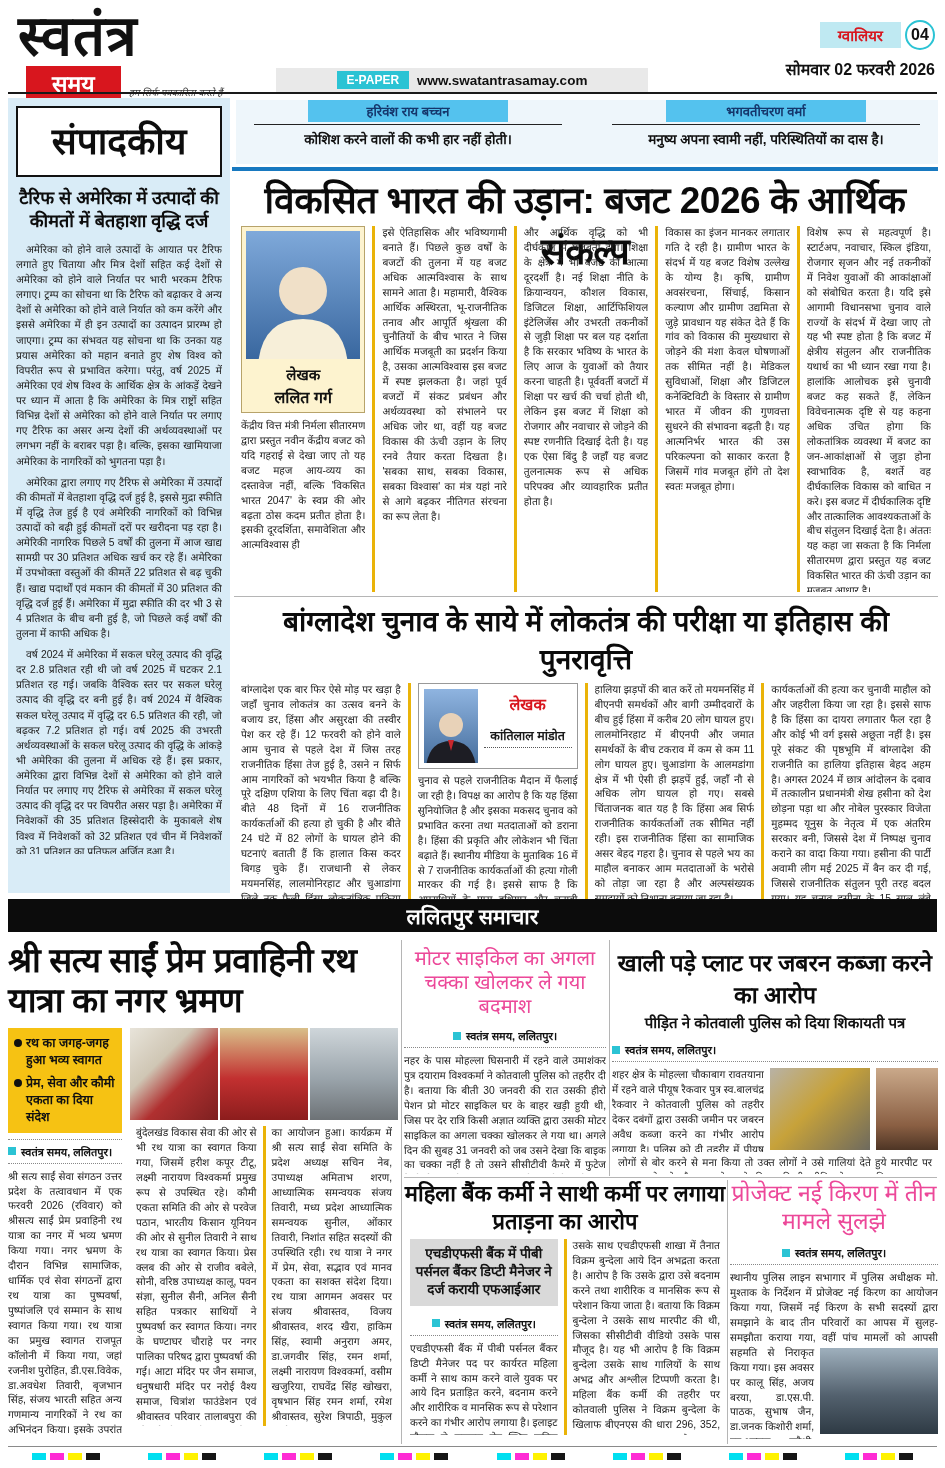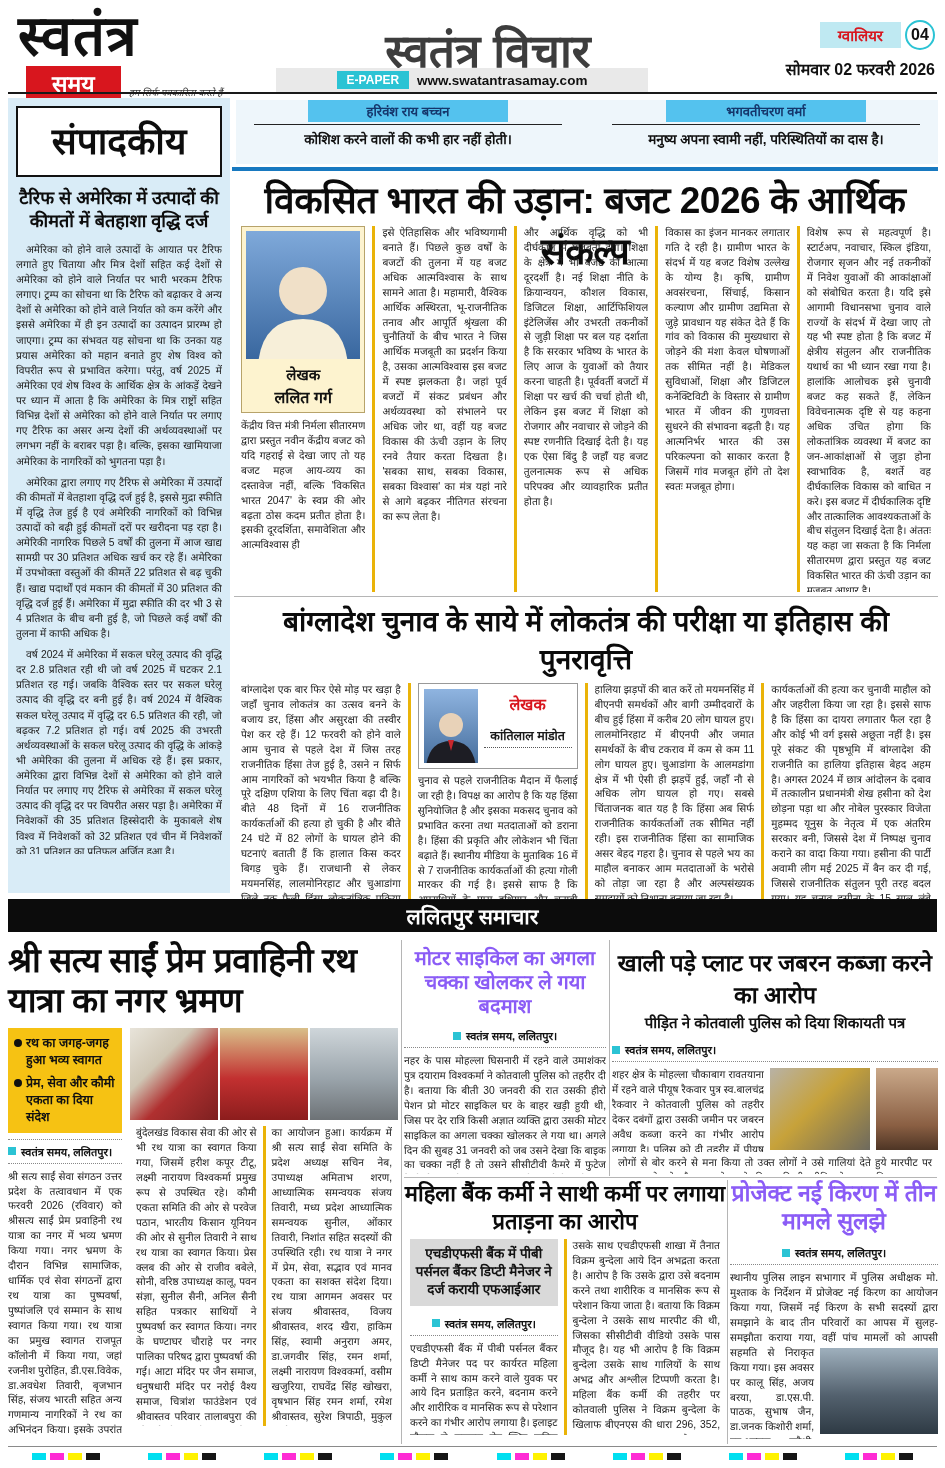--- a/index.html
+++ b/index.html
@@ -90,21 +90,21 @@
   .photo-strip { display:flex; gap:2px; height:92px; }
   .photo { flex:1; background:#888; position:relative; overflow:hidden; }
   .ph1 { background:linear-gradient(135deg,#e8e4da 0%,#cfc6b4 35%,#b03030 60%,#7d2020 100%); }
   .ph2 { background:linear-gradient(180deg,#d9c08a 0%,#c23030 55%,#8c1d1d 100%); }
   .ph3 { background:linear-gradient(180deg,#cfd6da 0%,#9aa4ab 55%,#6d7276 100%); }
   .rath-cols { display:flex; margin-top:6px; }
   .rath-cols .col { flex:1; padding:0 6px; height:300px; overflow:hidden; }
   .vline { position:absolute; background:#b5b5b5; width:1px; }
   .hline { position:absolute; background:#b5b5b5; height:1px; }
   .bike { position:absolute; left:404px; top:946px; width:202px; height:228px; overflow:hidden; }
-  .small-headline { text-align:center; font-size:20px; font-weight:700; line-height:1.2; color:#8b5cf6; }
+  .small-headline { text-align:center; font-size:20px; font-weight:400; line-height:1.2; color:#ec4899; }
   .bike .byline, .plot .byline, .bank .byline, .kiran .byline { justify-content:center; border-top:none; }
   .plot { position:absolute; left:612px; top:946px; width:326px; height:228px; overflow:hidden; }
   .plot-headline { text-align:center; font-size:23px; font-weight:900; color:#0b0b0b; }
   .plot-subhead { text-align:center; font-size:15px; font-weight:700; margin-top:2px; color:#111; }
   .plot-row1 { display:flex; gap:6px; }
   .plot-c1 { width:152px; flex:none; height:84px; overflow:hidden; }
   .truck { width:100px; height:82px; flex:none; background:linear-gradient(135deg,#b8b2a6 0%,#c7a23a 45%,#6e6a5e 100%); }
   .face { width:62px; height:82px; flex:none; background:linear-gradient(180deg,#caa98a 0%,#8a5f43 70%,#4e3categorie 100%); background:linear-gradient(180deg,#caa98a 0%,#8a5f43 70%,#4e3525 100%); }
   .plot-row2 { display:flex; margin-top:4px; }
   .plot-row2 .col { flex:1; padding:0 6px; height:88px; overflow:hidden; }
@@ -129,21 +129,20 @@
 <div class="page">
 
   <div class="masthead">
     <div class="logo">
       <div class="logo-l1">स्वतंत्र</div>
       <div class="logo-row">
         <div class="logo-l2">समय</div>
         <div class="logo-tag">हम सिर्फ पत्रकारिता करते हैं</div>
       </div>
     </div>
-    <div class="center-title">स्वतंत्र विचार</div>
     <div class="epaper-band">
       <span class="epaper-chip">E-PAPER</span>
       <span class="site">www.swatantrasamay.com</span>
     </div>
     <div class="right-info">
       <div class="edition-row">
         <span class="edition-chip">ग्वालियर</span>
         <span class="page-badge">04</span>
       </div>
       <div class="date-line">सोमवार 02 फरवरी 2026</div>

